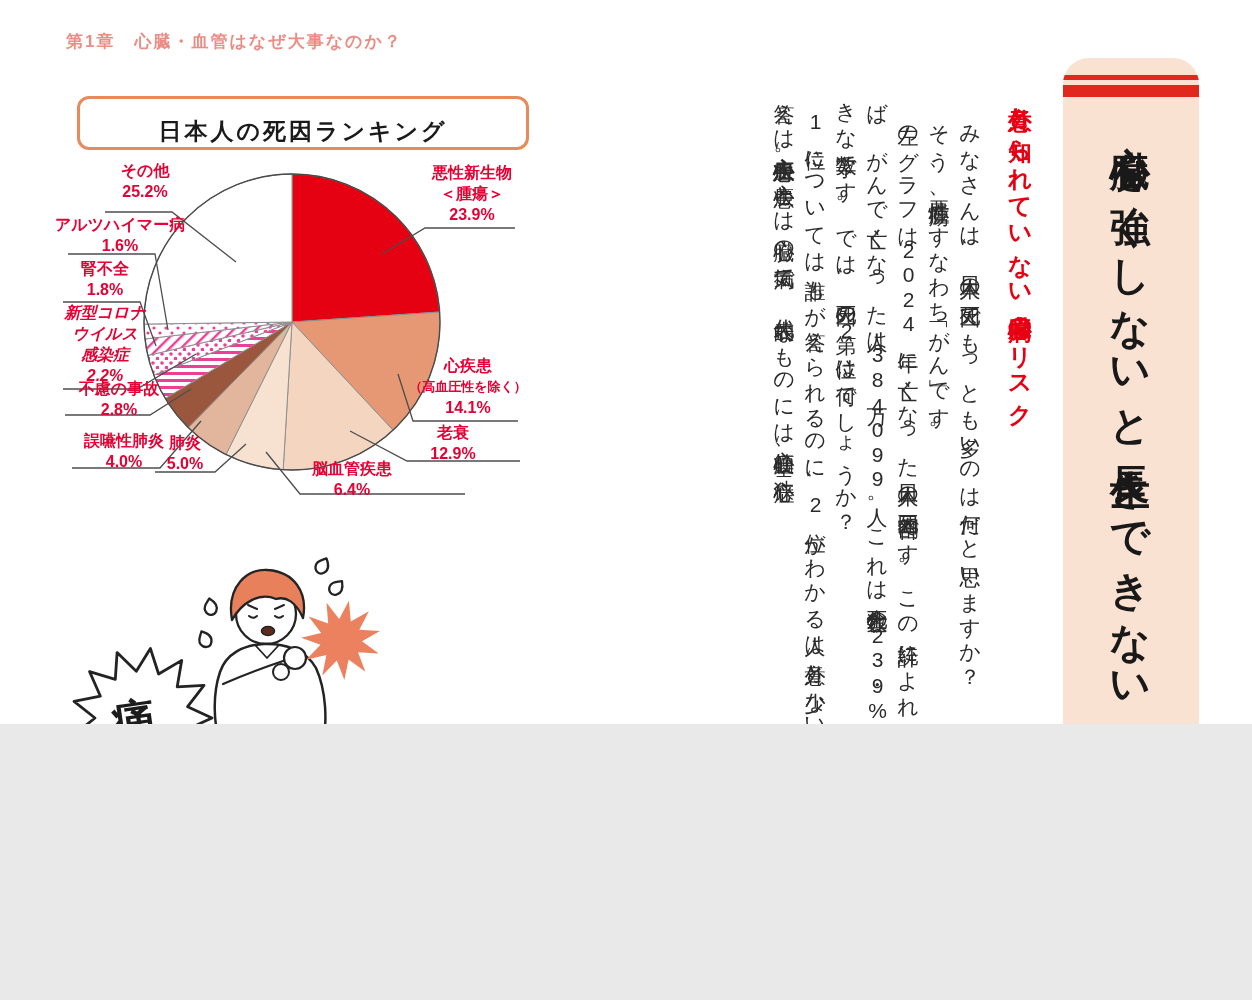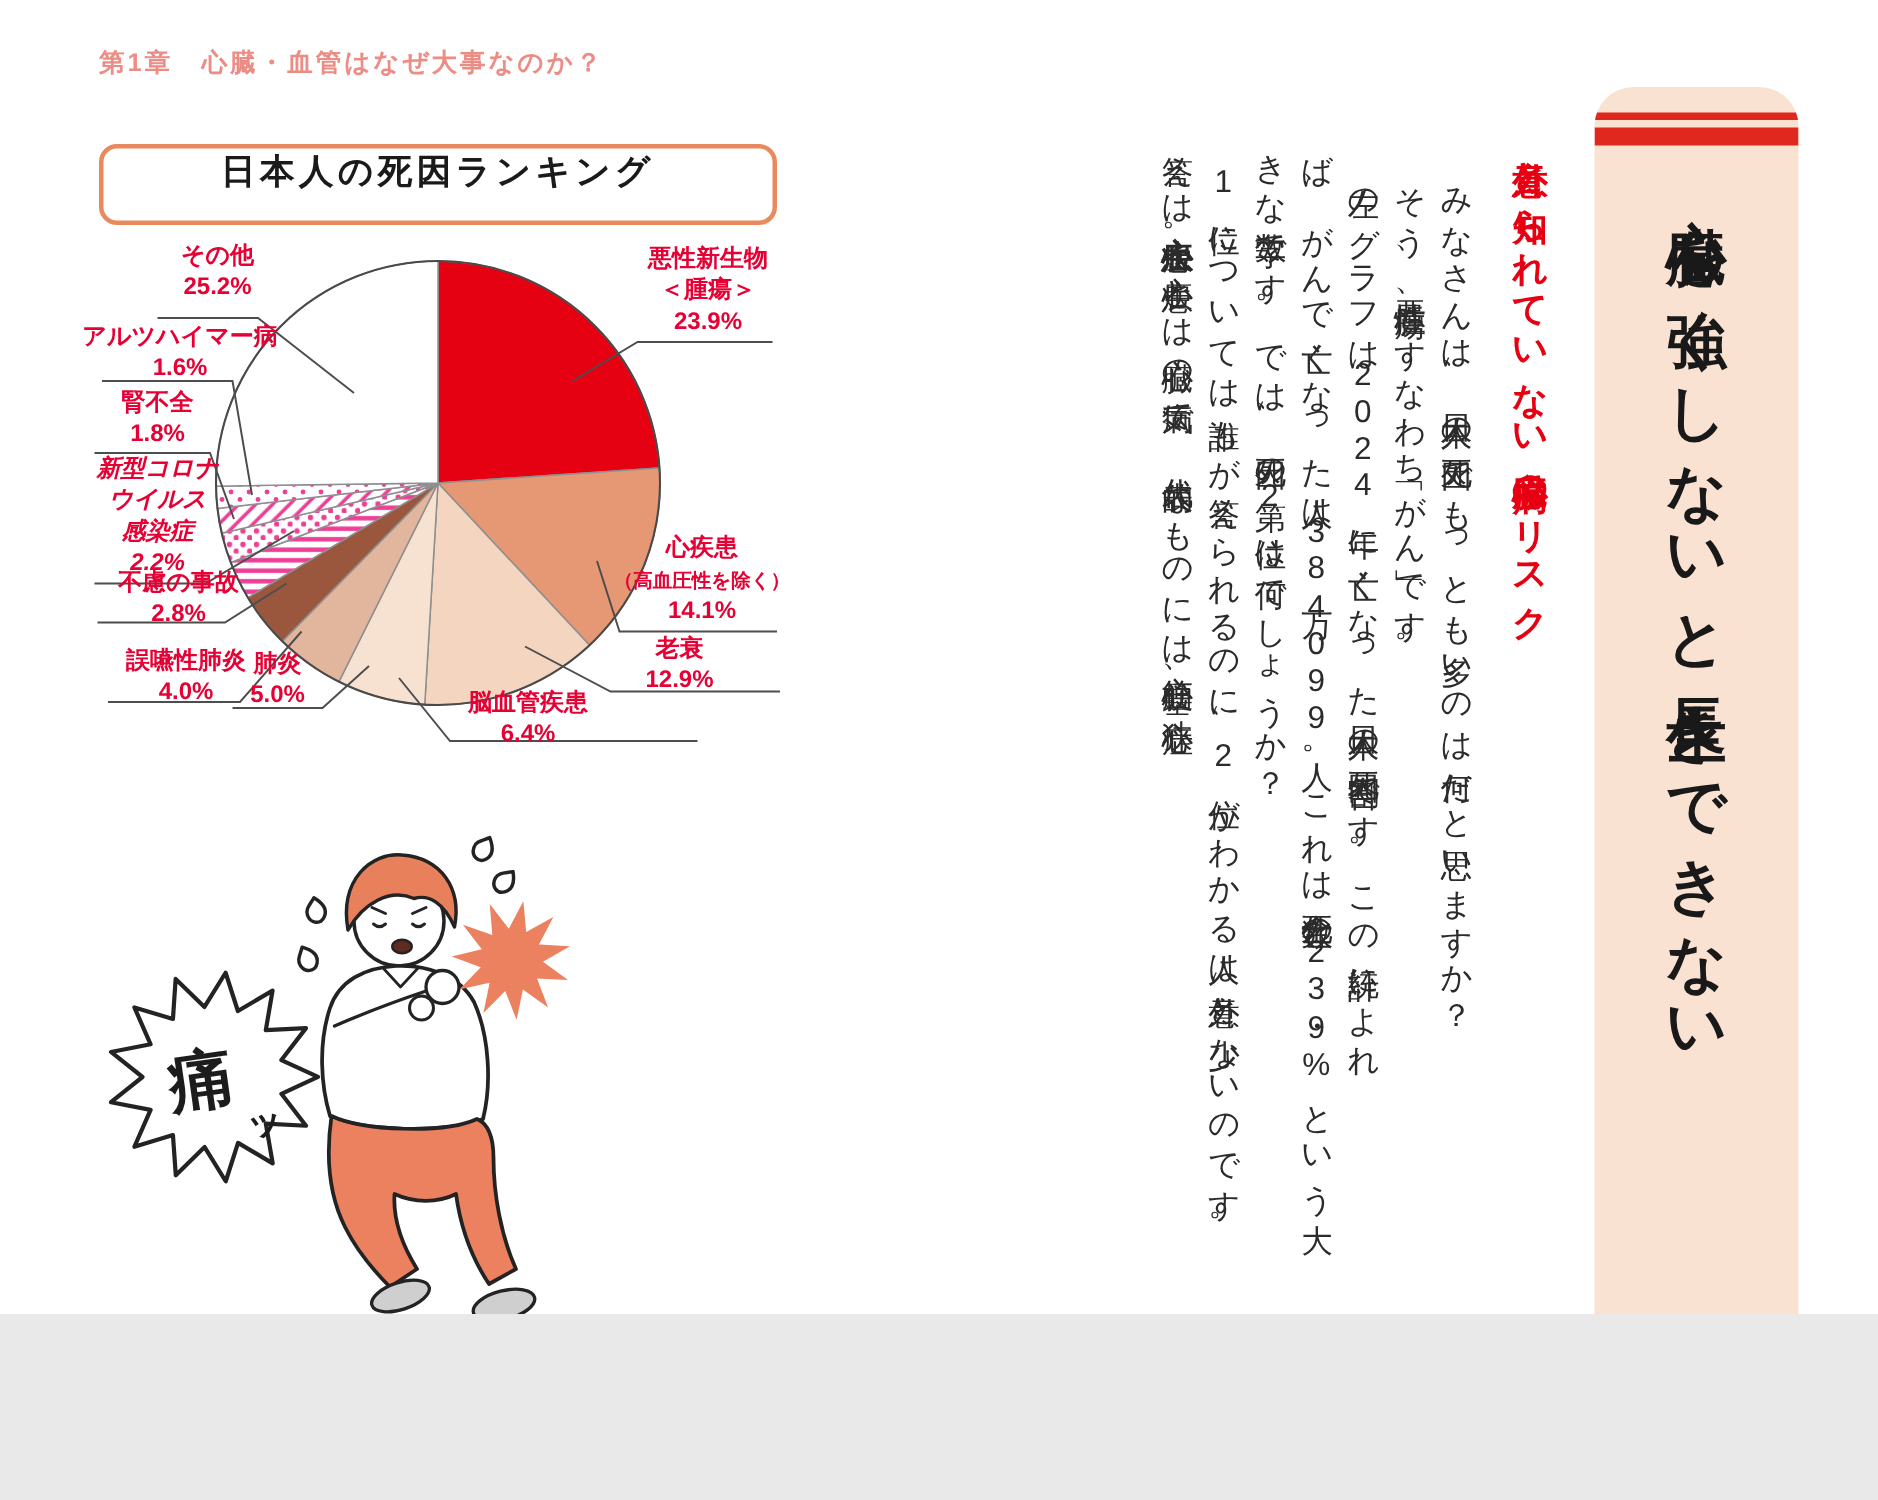--- a/index.html
+++ b/index.html
@@ -1,31 +1,31 @@
 <!DOCTYPE html>
 <html style="--page_bg: #ffffff; --chapter_header: #ec8d85; --title_box_border: #e98a5e; --label_red: #e60033; --pattern_magenta: #ee3f96; --banner_bg: #f9e2d2; --banner_red: #e0281e; --banner_orange: #e88a5f; --heading_red: #e60012; --body_text: #2b2b2b; --note_gray: #4a4a4a; --illust_orange: #ec8160; --illust_hair: #e8805c; --shoe_gray: #cfcfcf;"><head>
 <meta charset="utf-8">
 <style>
   html,body{margin:0;padding:0;background:#e9e9e9;}
   *{box-sizing:border-box;}
   .spread{
-    position:relative;width:1252px;height:876px;background:var(--page_bg,#fff);
+    position:relative;width:1252px;height:724px;background:var(--page_bg,#fff);
     font-family:"Liberation Sans","DejaVu Sans",sans-serif;overflow:hidden;
   }
   .chapter-header{
     position:absolute;left:66px;top:30px;font-size:17px;letter-spacing:2px;
     color:var(--chapter_header,#ec8d85);font-weight:600;
   }
   
   .chart{position:absolute;left:60px;top:90px;width:460px;height:460px;}
   .chart svg{position:absolute;left:0;top:0;}
   .chart-title-box{
-    position:absolute;left:6px;top:6px;width:452px;height:54px;z-index:3;
+    position:absolute;left:17px;top:6px;width:452px;height:54px;z-index:3;
     border:3.5px solid var(--title_box_border,#e98a5e);border-radius:12px;background:#fff;
-    display:flex;align-items:flex-start;justify-content:center;
+    display:flex;align-items:flex-end;justify-content:center;
   }
   .chart-title-box span{font-size:23px;font-weight:700;letter-spacing:3px;color:#1a1a1a;}
   .pie-label{
     position:absolute;transform:translateX(-50%);text-align:center;z-index:2;
     color:var(--label_red,#e60033);font-weight:700;font-size:16px;line-height:21px;white-space:nowrap;
   }
   .pie-label .sub{font-size:13px;}
   .source-note{
     position:absolute;left:64px;top:500px;font-size:14px;color:var(--note_gray,#4a4a4a);letter-spacing:.5px;
   }

